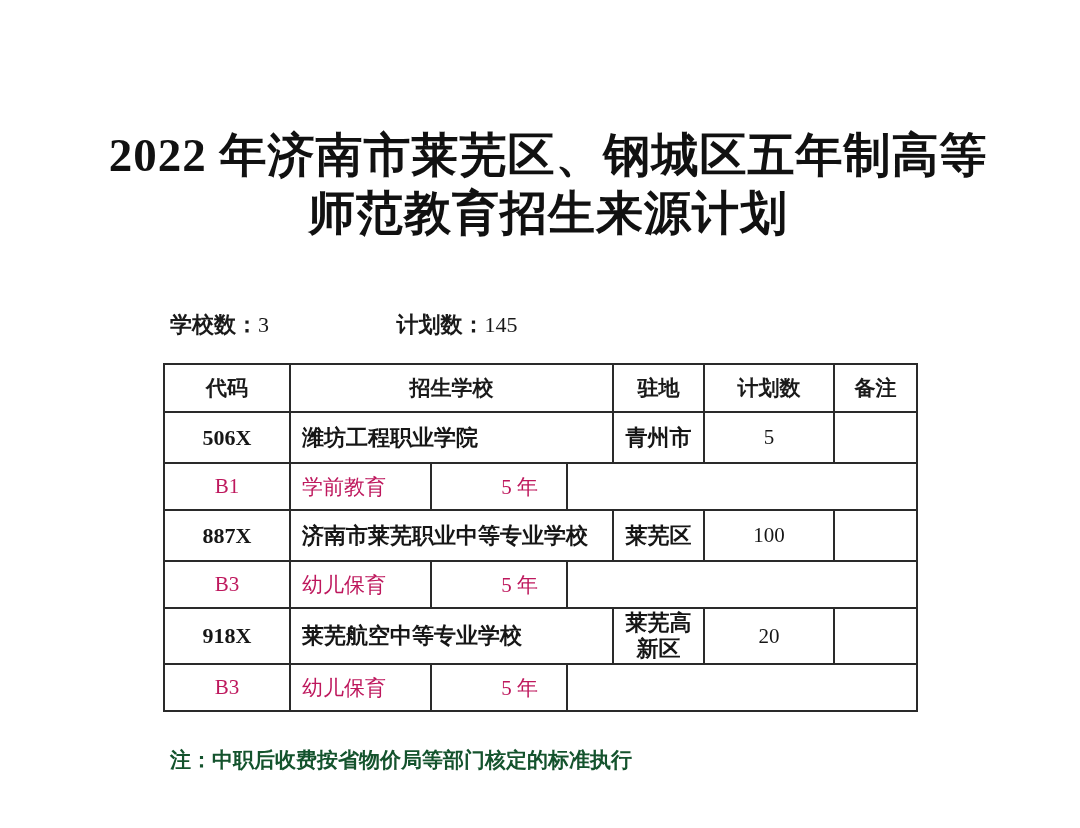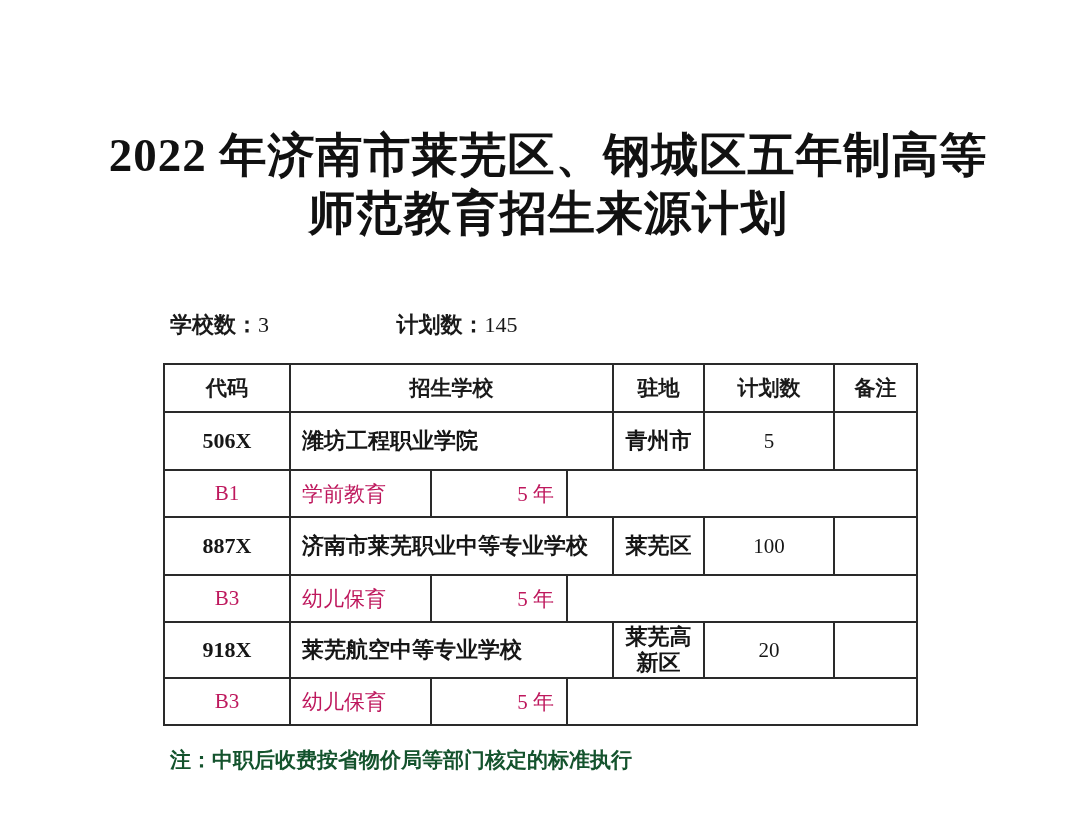--- a/index.html
+++ b/index.html
@@ -45,28 +45,28 @@
   .plan-table th, .plan-table td {
     border: 2px solid #2a2a2a;
     padding: 0 4px;
     font-size: 21px;
     text-align: center;
     vertical-align: middle;
     overflow: hidden;
   }
   .plan-table th { font-weight: bold; height: 48px; font-family: Liberation Serif, serif; }
 
-  tr.school-row td { height: 58px; font-weight: bold; color: #161616; font-size: 22px; }
+  tr.school-row td { height: 51px; font-weight: bold; color: #161616; font-size: 22px; }
   tr.school-row td.plan-cell { font-weight: normal; font-size: 21px; }
   tr.school-row.tall td { height: 56px; line-height: 26px; }
 
   tr.major-row td { height: 47px; font-weight: normal; color: #be185d; font-size: 21px; }
 
   td.name-cell { text-align: left; padding-left: 11px; }
-  td.duration-cell { text-align: right; padding-right: 12px; }
+  td.duration-cell { text-align: right; padding-right: 28px; }
   td.location-cell { line-height: 26px; }
 
   .footnote {
     position: absolute;
     top: 746px; left: 170px;
     font-size: 21px;
     font-weight: bold;
     color: #14532d;
     white-space: nowrap;
   }

